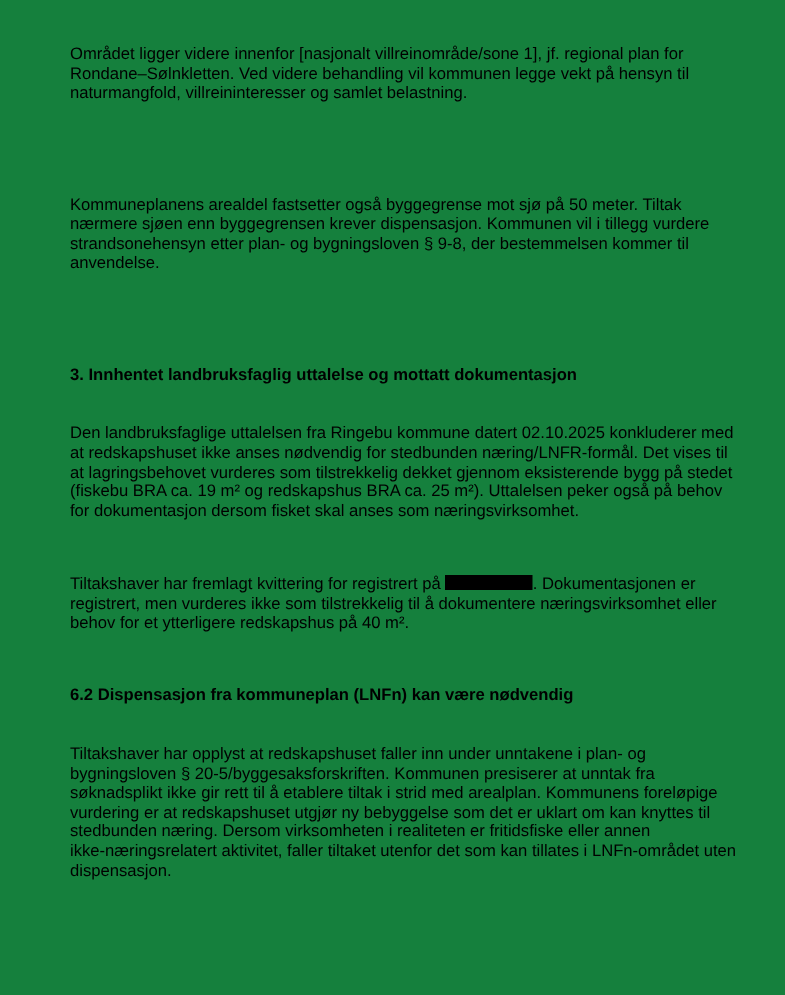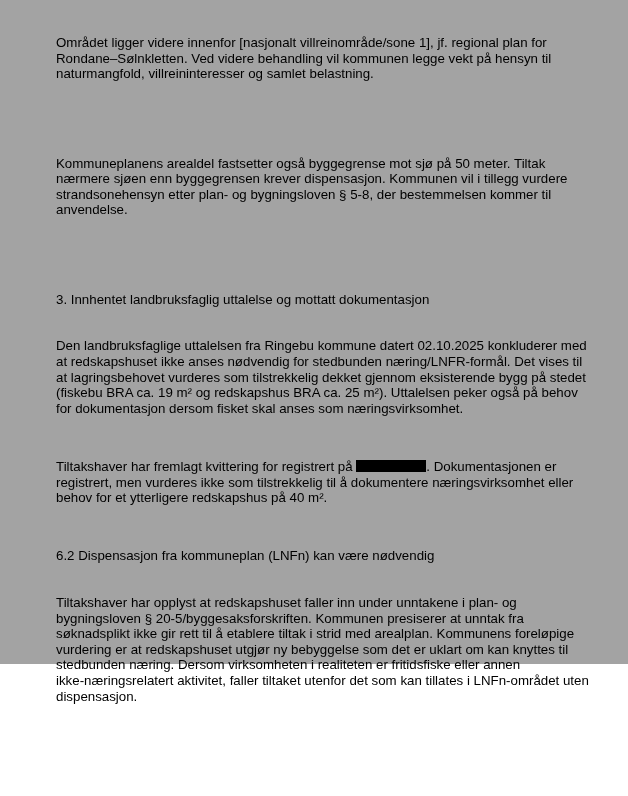--- a/index.html
+++ b/index.html
@@ -3,31 +3,31 @@
 <meta charset="utf-8">
 <style>
   html, body { margin: 0; padding: 0; }
   body {
     width: 628px; height: 796px;
     background: #ffffff;
     overflow: hidden;
   }
   .page {
     box-sizing: border-box;
-    width: 628px; height: 664px;
+    width: 628px; height: 796px;
     padding: 4px 18px 0 56px;
     font-family: "Liberation Sans", "DejaVu Sans", sans-serif;
     font-size: 13.3px;
     line-height: 15.6px;
     color: #000000;
-    background: #a3a3a3;
+    background: #15803d;
   }
   .block { white-space: pre; margin: 0 0 11.3px 0; }
   .block:last-child { margin-bottom: 0; }
-  .heading { font-weight: 400; white-space: pre; }
+  .heading { font-weight: 700; white-space: pre; }
   .body-lines { white-space: pre; }
   .redaction {
     display: inline-block;
     width: 70px; height: 12px;
     background: #000000;
     vertical-align: -1px;
   }
 </style>
 </head>
 <body>
@@ -36,21 +36,21 @@
 
   <div class="block">
     <div class="body-lines">Området ligger videre innenfor [nasjonalt villreinområde/sone 1], jf. regional plan for
 Rondane–Sølnkletten. Ved videre behandling vil kommunen legge vekt på hensyn til
 naturmangfold, villreininteresser og samlet belastning.</div>
   </div>
 
   <div class="block">
     <div class="body-lines">Kommuneplanens arealdel fastsetter også byggegrense mot sjø på 50 meter. Tiltak
 nærmere sjøen enn byggegrensen krever dispensasjon. Kommunen vil i tillegg vurdere
-strandsonehensyn etter plan- og bygningsloven § 5-8, der bestemmelsen kommer til
+strandsonehensyn etter plan- og bygningsloven § 9-8, der bestemmelsen kommer til
 anvendelse.</div>
   </div>
 
   <div class="block">
     <div class="heading">3. Innhentet landbruksfaglig uttalelse og mottatt dokumentasjon</div>
     <div class="body-lines">Den landbruksfaglige uttalelsen fra Ringebu kommune datert 02.10.2025 konkluderer med
 at redskapshuset ikke anses nødvendig for stedbunden næring/LNFR-formål. Det vises til
 at lagringsbehovet vurderes som tilstrekkelig dekket gjennom eksisterende bygg på stedet
 (fiskebu BRA ca. 19 m² og redskapshus BRA ca. 25 m²). Uttalelsen peker også på behov
 for dokumentasjon dersom fisket skal anses som næringsvirksomhet.</div>

